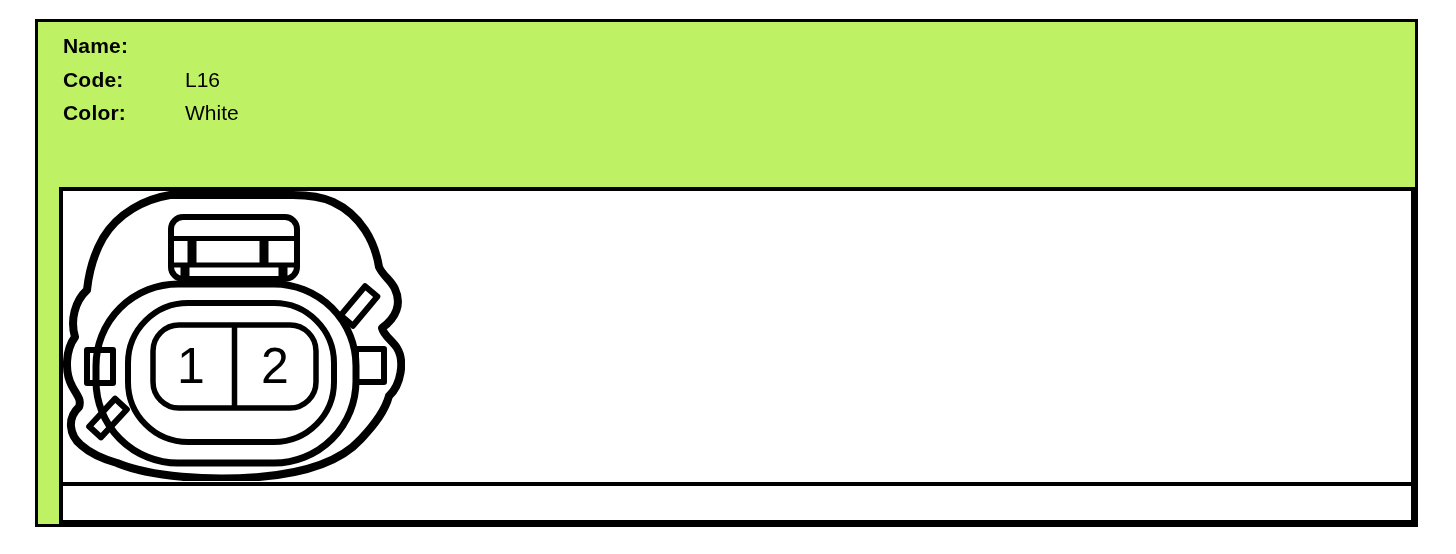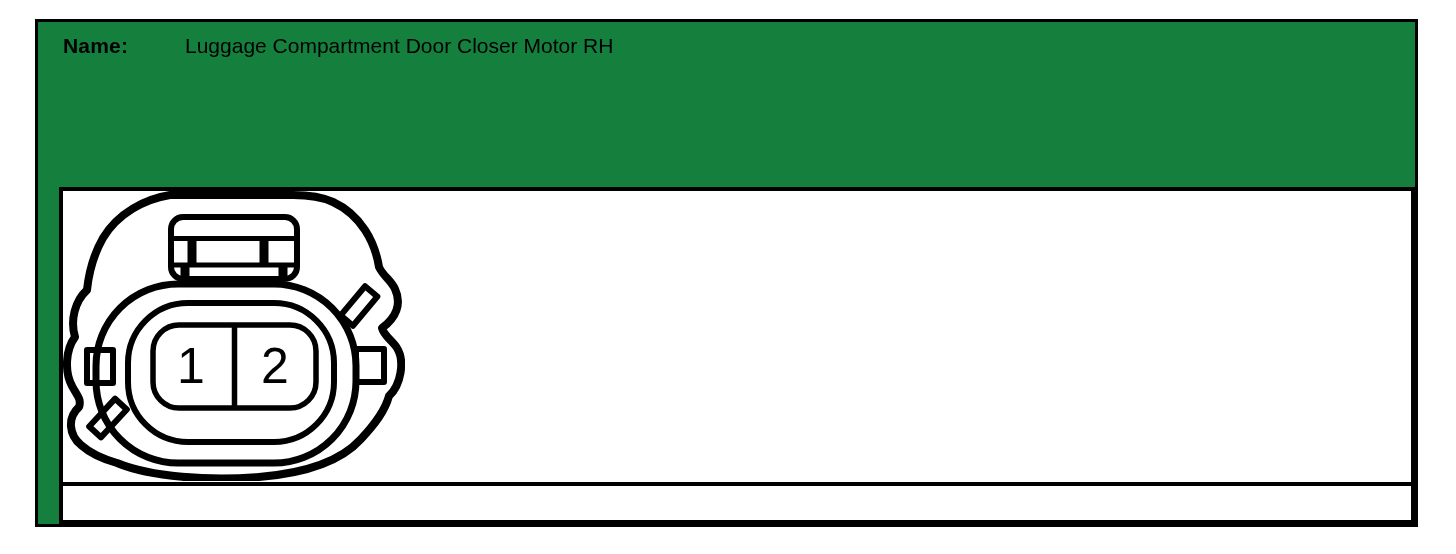--- a/index.html
+++ b/index.html
@@ -10,21 +10,21 @@
     background: #ffffff;
     font-family: "Liberation Sans", sans-serif;
   }
   .page {
     position: absolute;
     left: 35px;
     top: 19px;
     width: 1377px;
     height: 502px;
     border: 3px solid #000;
-    background: #15803d;
+    background: #bef264;
   }
   .header {
     position: absolute;
     left: 25px;
     top: 7px;
   }
   .field-row {
     display: flex;
     line-height: 33.5px;
     font-size: 21px;
@@ -72,21 +72,28 @@
   }
 </style>
 </head>
 <body>
 
 <div class="page">
 
   <div class="header">
     <div class="field-row">
       <span class="field-label">Name:</span>
-      <span class="field-value">Luggage Compartment Door Closer Motor RH</span>
+    </div>
+    <div class="field-row">
+      <span class="field-label">Code:</span>
+      <span class="field-value">L16</span>
+    </div>
+    <div class="field-row">
+      <span class="field-label">Color:</span>
+      <span class="field-value">White</span>
     </div>
   </div>
 
   <div class="diagram-table">
     <div class="drawing-row">
 
       <svg class="connector" width="342" height="292" viewBox="0 0 342 292" fill="none" stroke="#000" stroke-linejoin="round">
 
         <path fill="#ffffff" stroke-width="8" d="M 230 6
                  L 107 6

